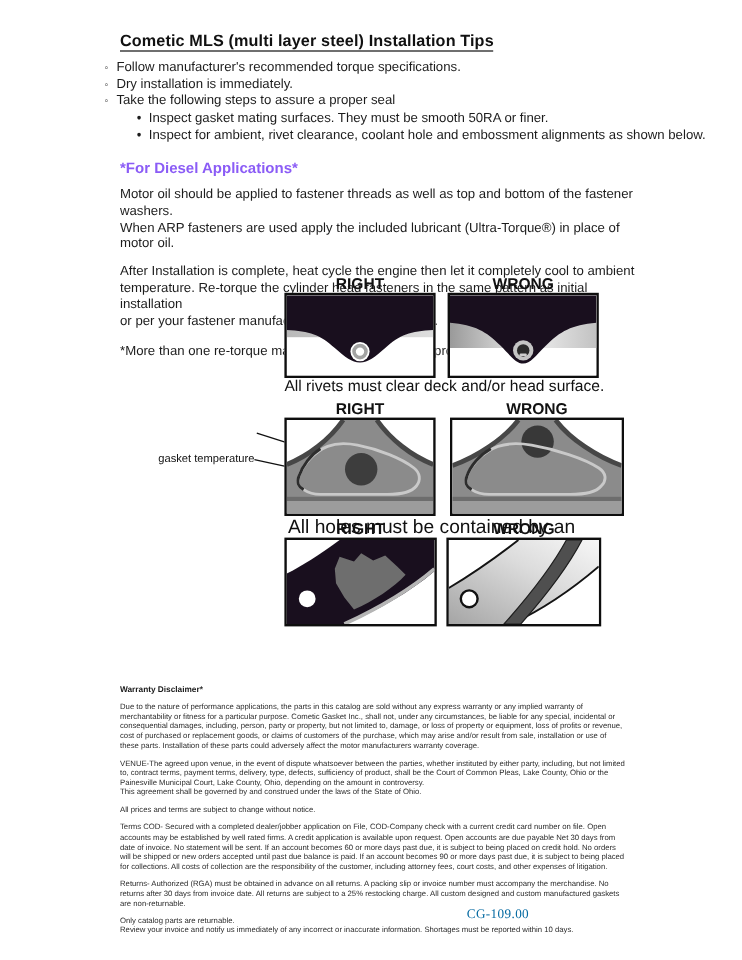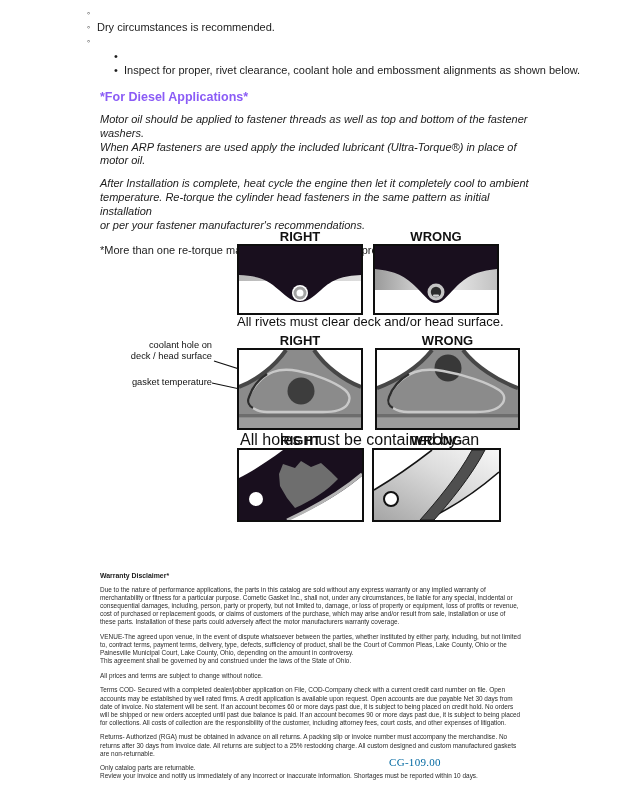--- a/index.html
+++ b/index.html
@@ -16,21 +16,21 @@
     font-size:13.5px; font-weight:bold; letter-spacing:.1px;
     border-bottom:1.6px solid #111; padding-bottom:1px; color:#111;
   }
   .bullets { margin:6px 0 0 87px; font-size:11px; line-height:14.2px; color:#1c1c1c; }
   .bullet-row { display:flex; }
   .bullet-row .marker { width:10px; text-align:left; font-size:9px; line-height:14.2px; }
   .sub-bullets { margin-left:27px; }
   .sub-bullets .marker { font-size:11px; }
 
   .diesel-heading { margin:13px 0 0 100px; font-size:12.5px; font-weight:bold; color:#8b5cf6; }
-  .para { margin:9px 0 0 100px; width:430px; font-size:11px; line-height:13.8px;font-style:italic; }
+  .para { margin:9px 0 0 100px; width:430px; font-size:11px; line-height:13.8px; }
   .note { margin:12px 0 0 100px; font-size:11px; }
 
   
   .fig { position:absolute; }
   .fig-cols { display:flex; }
   .fig-col .fig-label { text-align:center; font-size:13px; font-weight:bold; color:#111; line-height:14px; }
   .dbox { border:2px solid #0e0e0e; background:#fff; line-height:0; }
   .fig-caption { margin-top:1px; font-size:13px; line-height:12.5px; color:#111; }
 
   #fig1 { left:237px; top:230px; }
@@ -52,39 +52,43 @@
   .warranty p { font-size:6.45px; line-height:8.1px; margin-bottom:6.5px; }
 
   .page-code { position:absolute; left:389px; top:756px; font-size:11px; color:#0369a1; letter-spacing:.3px;font-family:Liberation Serif, serif; }
 </style>
 </head>
 <body>
 
 <div class="page">
 
   
+  <h1 class="title">Cometic MLS (multi layer steel) Installation Tips</h1>
 
   <div class="bullets">
     <div class="bullet-row">
       <span class="marker">◦</span>
+      <span>Follow manufacturer's recommended torque specifications.</span>
     </div>
     <div class="bullet-row">
       <span class="marker">◦</span>
-      <span>Dry circumstances is recommended.</span>
+      <span>Dry installation is immediately.</span>
     </div>
     <div class="bullet-row">
       <span class="marker">◦</span>
+      <span>Take the following steps to assure a proper seal</span>
     </div>
     <div class="sub-bullets">
       <div class="bullet-row">
         <span class="marker">•</span>
+        <span>Inspect gasket mating surfaces.  They must be smooth 50RA or finer.</span>
       </div>
       <div class="bullet-row">
         <span class="marker">•</span>
-        <span>Inspect for proper, rivet clearance, coolant hole and embossment alignments as shown below.</span>
+        <span>Inspect for ambient, rivet clearance, coolant hole and embossment alignments as shown below.</span>
       </div>
     </div>
   </div>
 
   
   <h2 class="diesel-heading">*For Diesel Applications*</h2>
   <p class="para pre">Motor oil should be applied to fastener threads as well as top and bottom of the fastener washers.
 When ARP fasteners are used apply the included lubricant (Ultra-Torque®) in place of motor oil.</p>
   <p class="para pre">After Installation is complete, heat cycle the engine then let it completely cool to ambient
 temperature. Re-torque the cylinder head fasteners in the same pattern as initial installation
@@ -132,22 +136,20 @@
             <rect x="58" y="48.5" width="6" height="2.2" rx="1" fill="#cfcfcf"></rect>
           </svg>
         </div>
       </div>
     </div>
     <div class="fig-caption">All rivets must clear deck and/or head surface.</div>
   </div>
 
   
   <div class="fig" id="fig2-wrap">
-    <div class="side-label pre" id="label-coolant">coolant hole on
-deck / head surface</div>
     <div class="side-label" id="label-embossment">gasket temperature</div>
     <svg id="leader-lines" width="310" height="100">
       <line x1="114" y1="27" x2="199" y2="54" stroke="#111" stroke-width="1.1"></line>
       <line x1="112" y1="49" x2="163" y2="60" stroke="#111" stroke-width="1.1"></line>
     </svg>
     <div id="fig2-diagrams" class="fig-cols">
       <div class="fig-col">
         <div class="fig-label">RIGHT</div>
         <div class="dbox">
           <svg width="122" height="78" viewBox="0 0 122 78">

